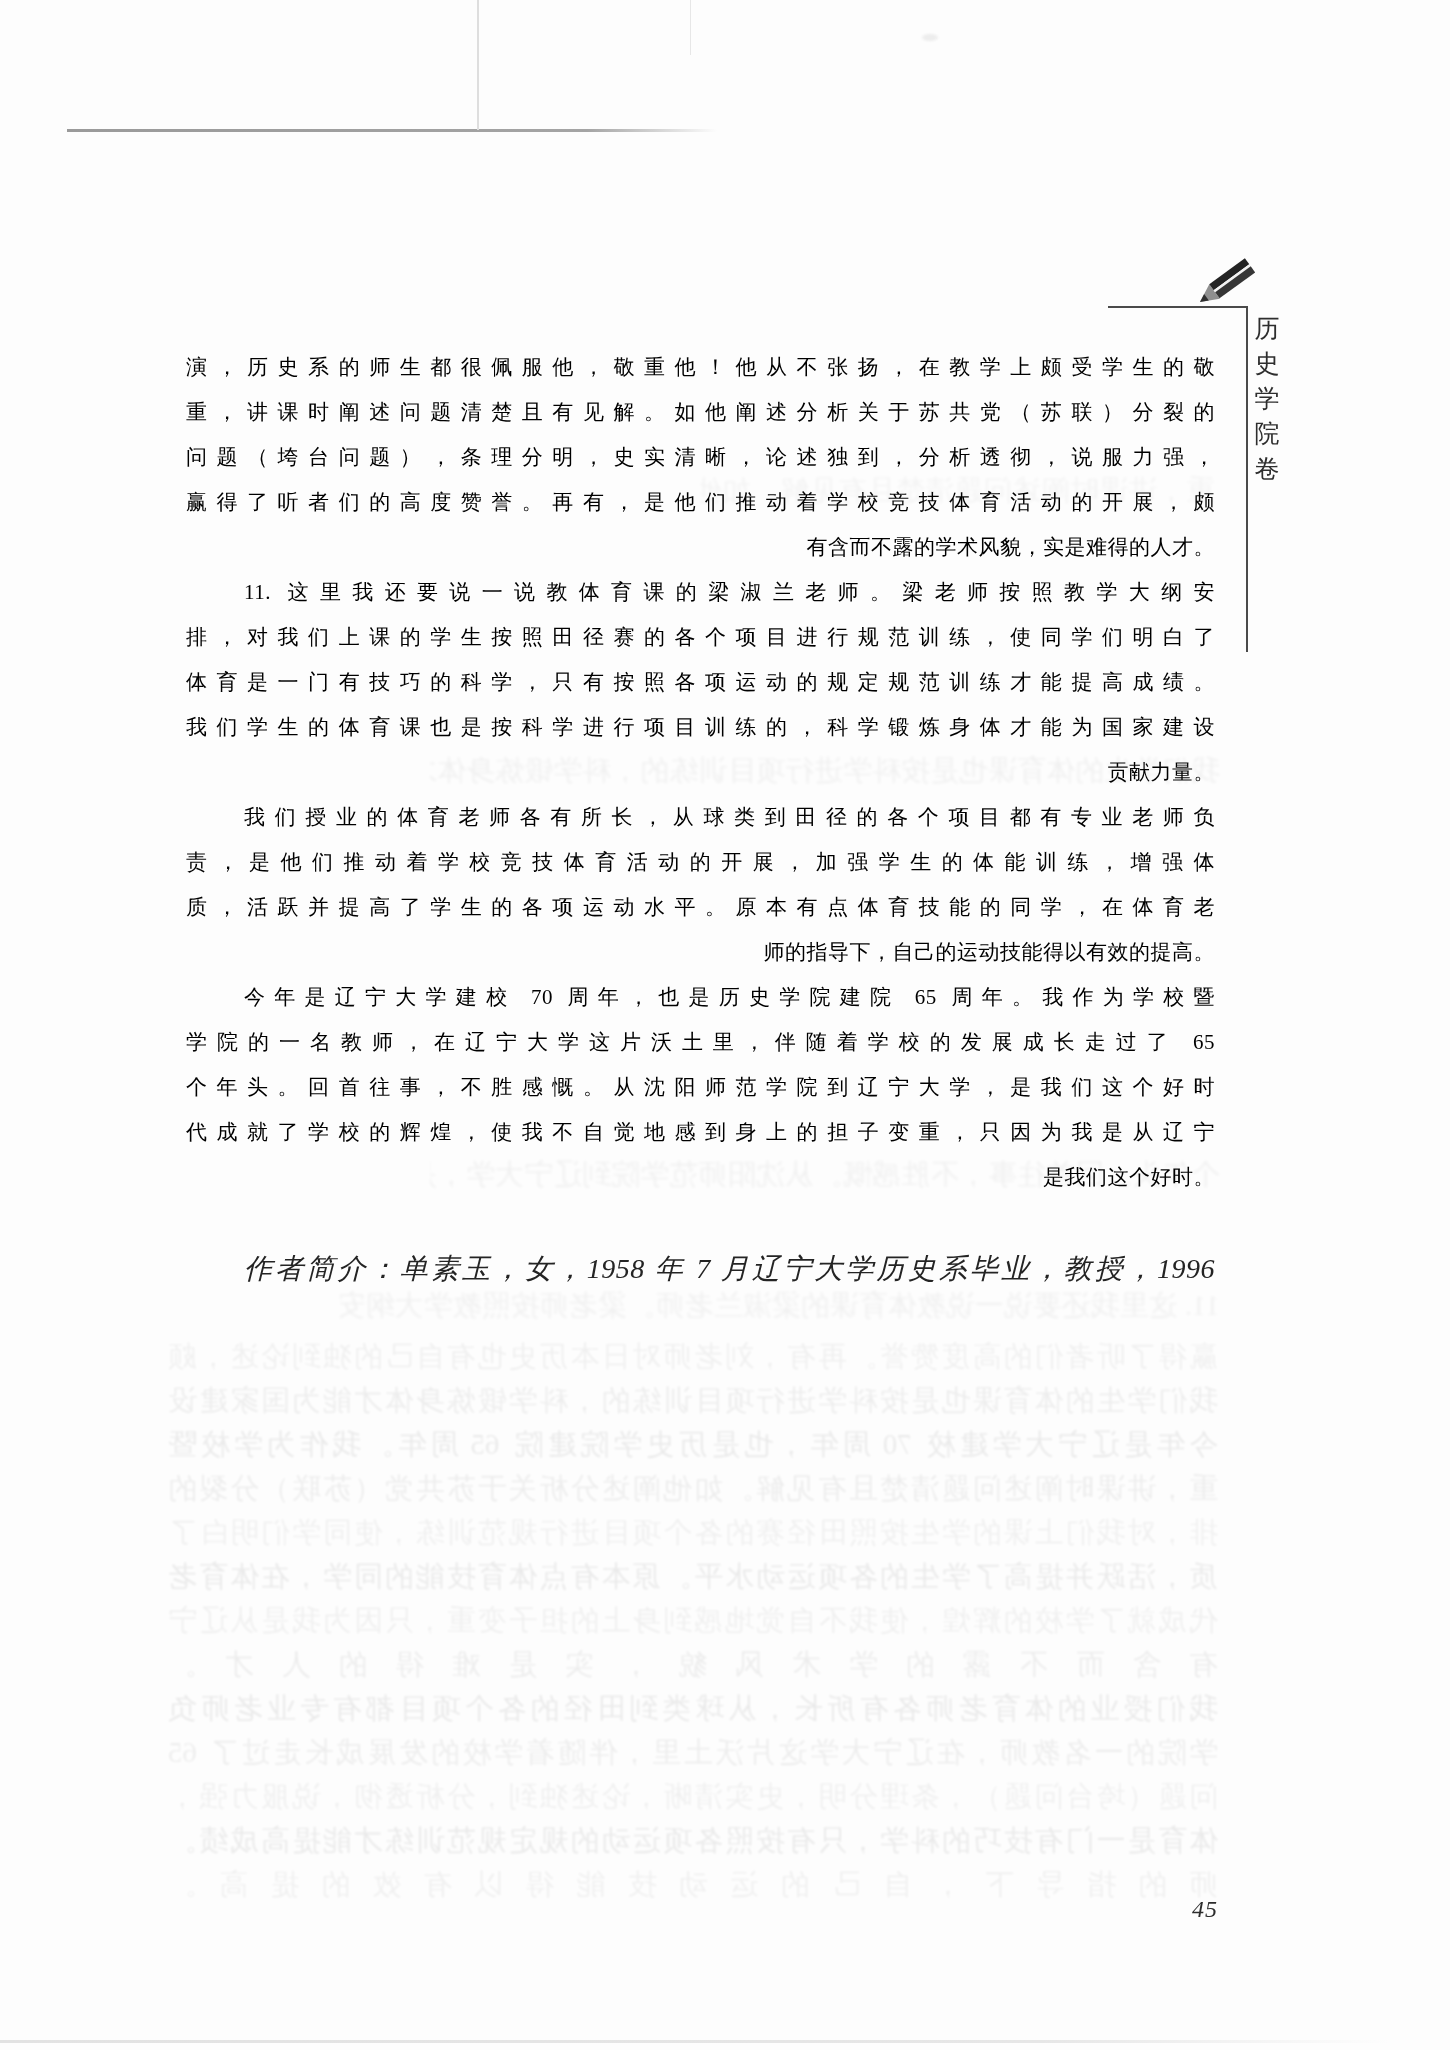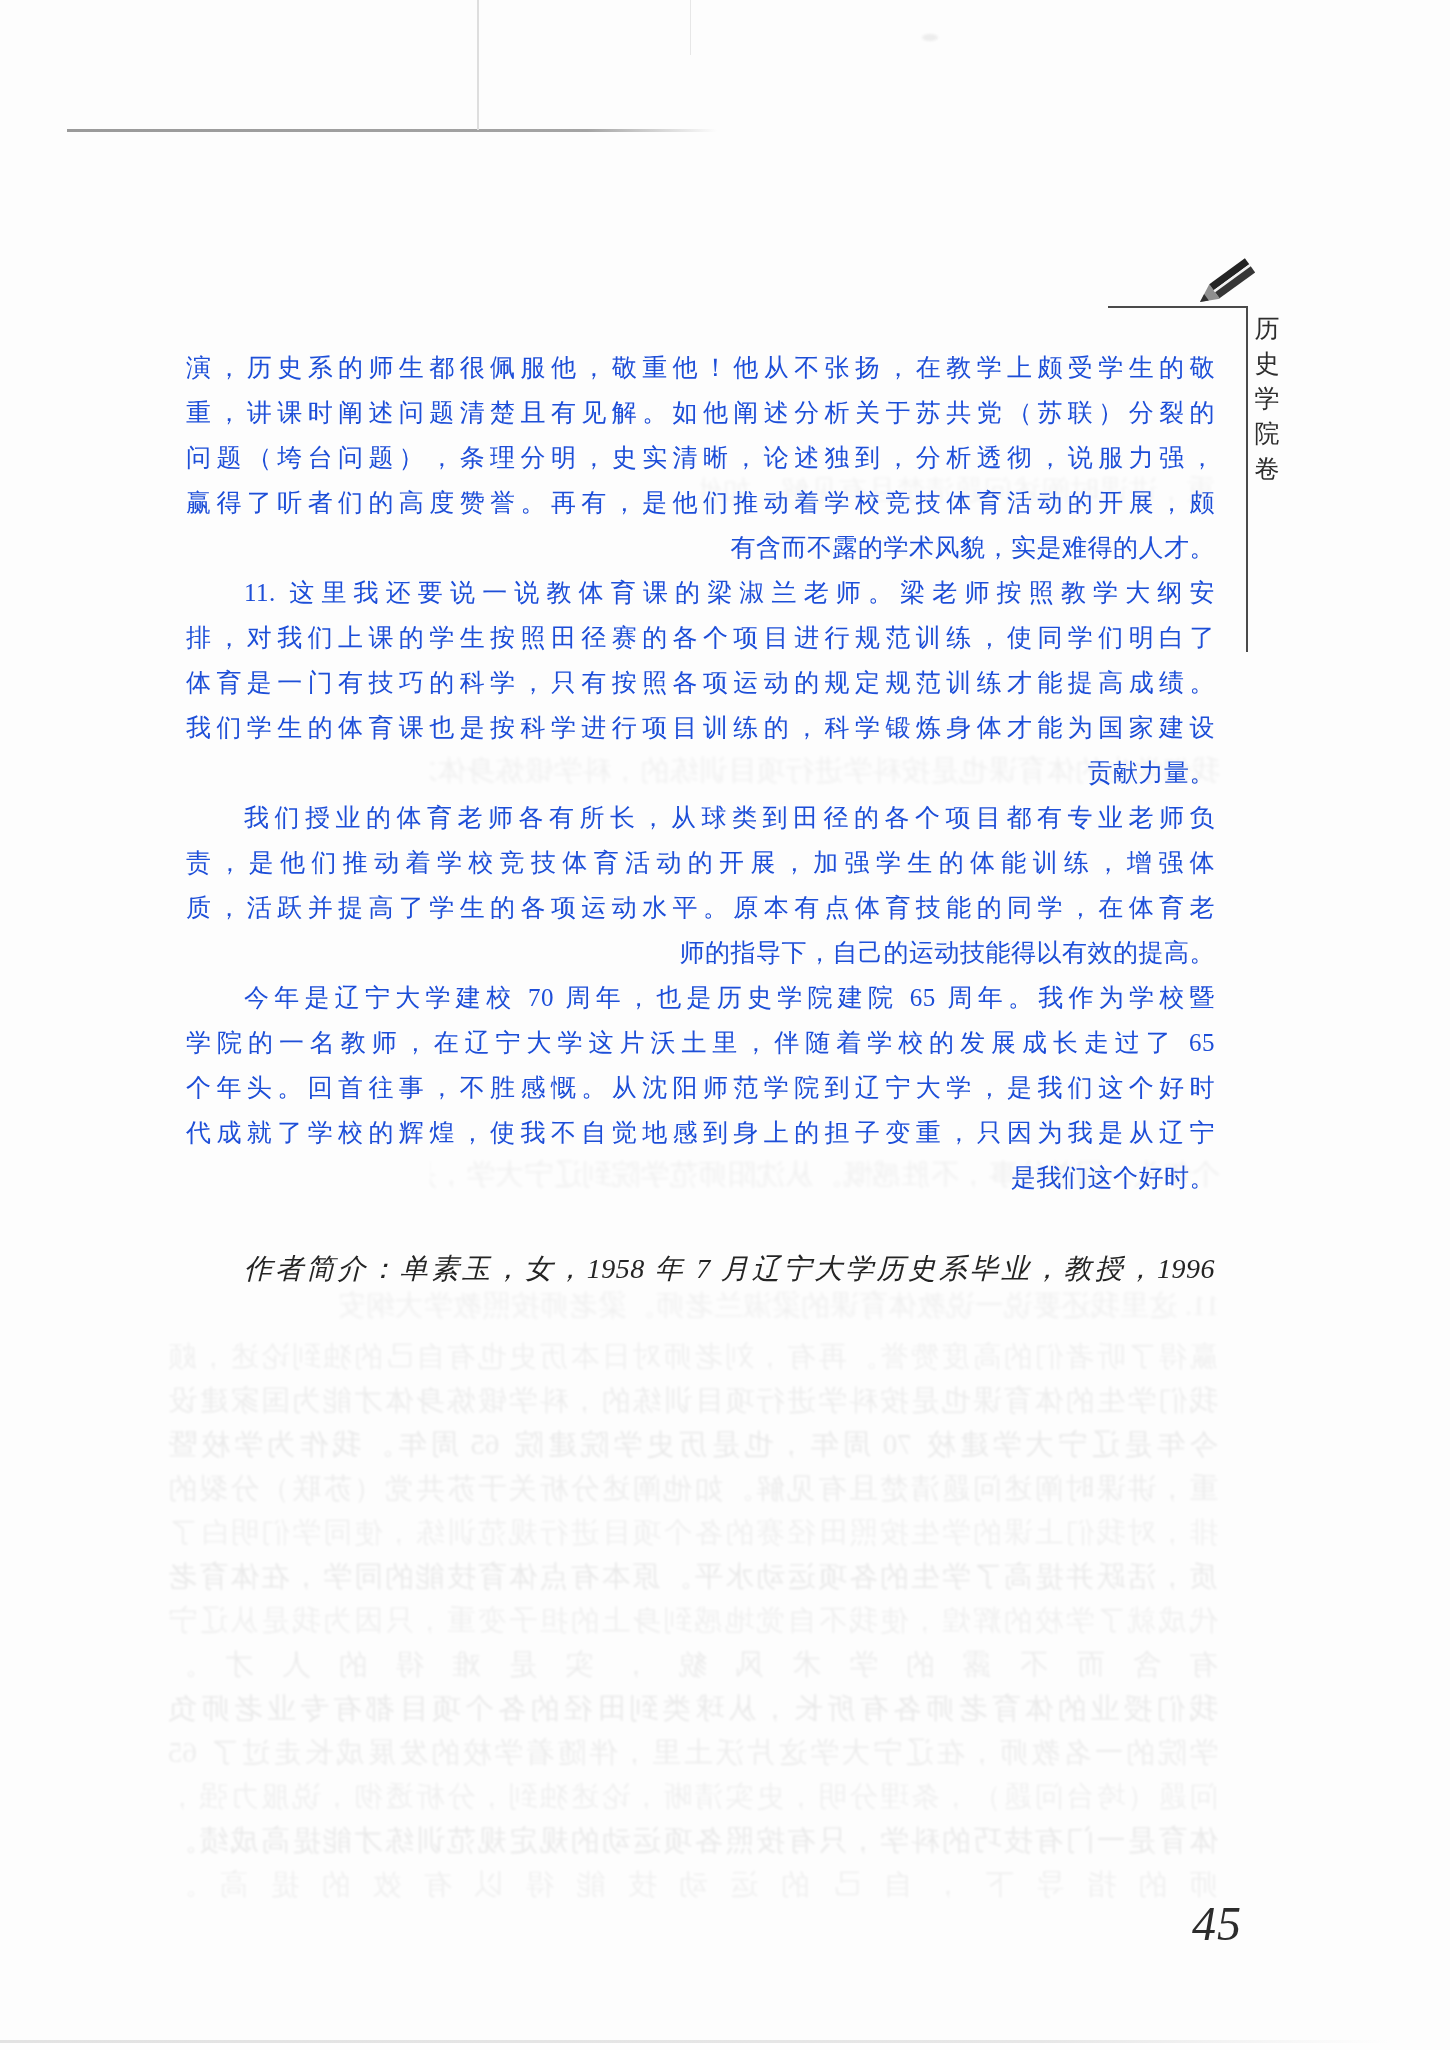--- a/index.html
+++ b/index.html
@@ -77,28 +77,28 @@
     font-family: "Liberation Serif", "DejaVu Serif", serif;
   }
 
   
   .text-block {
     position: absolute;
     left: 186px; top: 345px;
     width: 1029px;
   }
   .line {
-    font-size: 25px;
+    font-size: 21px;
     line-height: 45px;
     height: 45px;
     white-space: nowrap;
     text-align: justify;
     text-align-last: justify;
     letter-spacing: 0.5px;
-    color: #1d4ed8;
+    color: #000000;
   }
   .line.indent { text-indent: 58px; }
   .line.last {
     text-align-last: auto;
     text-align: right;
   }
 
   
   .author-note {
     position: absolute;
@@ -149,21 +149,21 @@
   }
   .pb0 { left: 700px; top: 468px;  width: 515px; opacity: 0.04; }
   .pb1 { left: 430px; top: 748px;  width: 790px; }
   .pb2 { left: 430px; top: 1152px; width: 790px; }
   .pb3 { left: 340px; top: 1283px; width: 880px; }
 
   
   .page-number {
     position: absolute;
     left: 1192px; top: 1896px;
-    font-size: 48px;
+    font-size: 24px;
     font-style: italic;
     color: #2c2c2c;
     letter-spacing: 1px;
   }
 
   
   .bottom-rule {
     position: absolute;
     left: 0; top: 2040px;
     width: 1390px; height: 3px;

